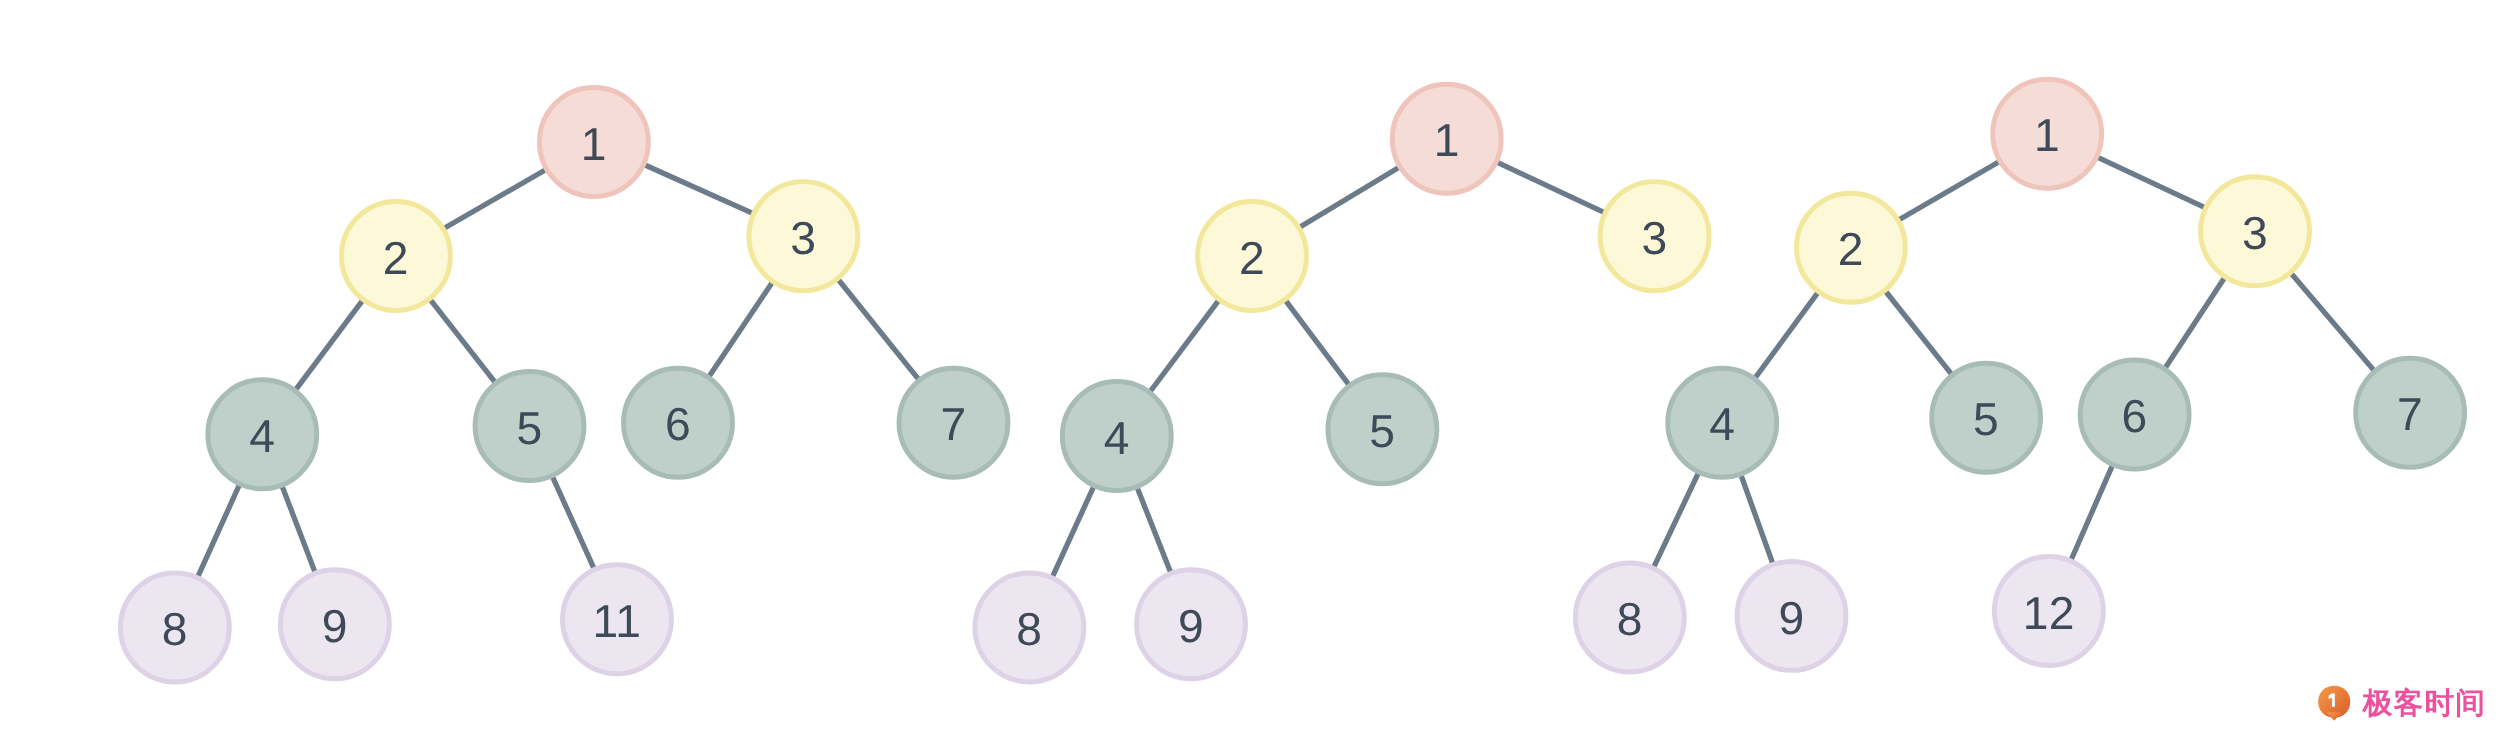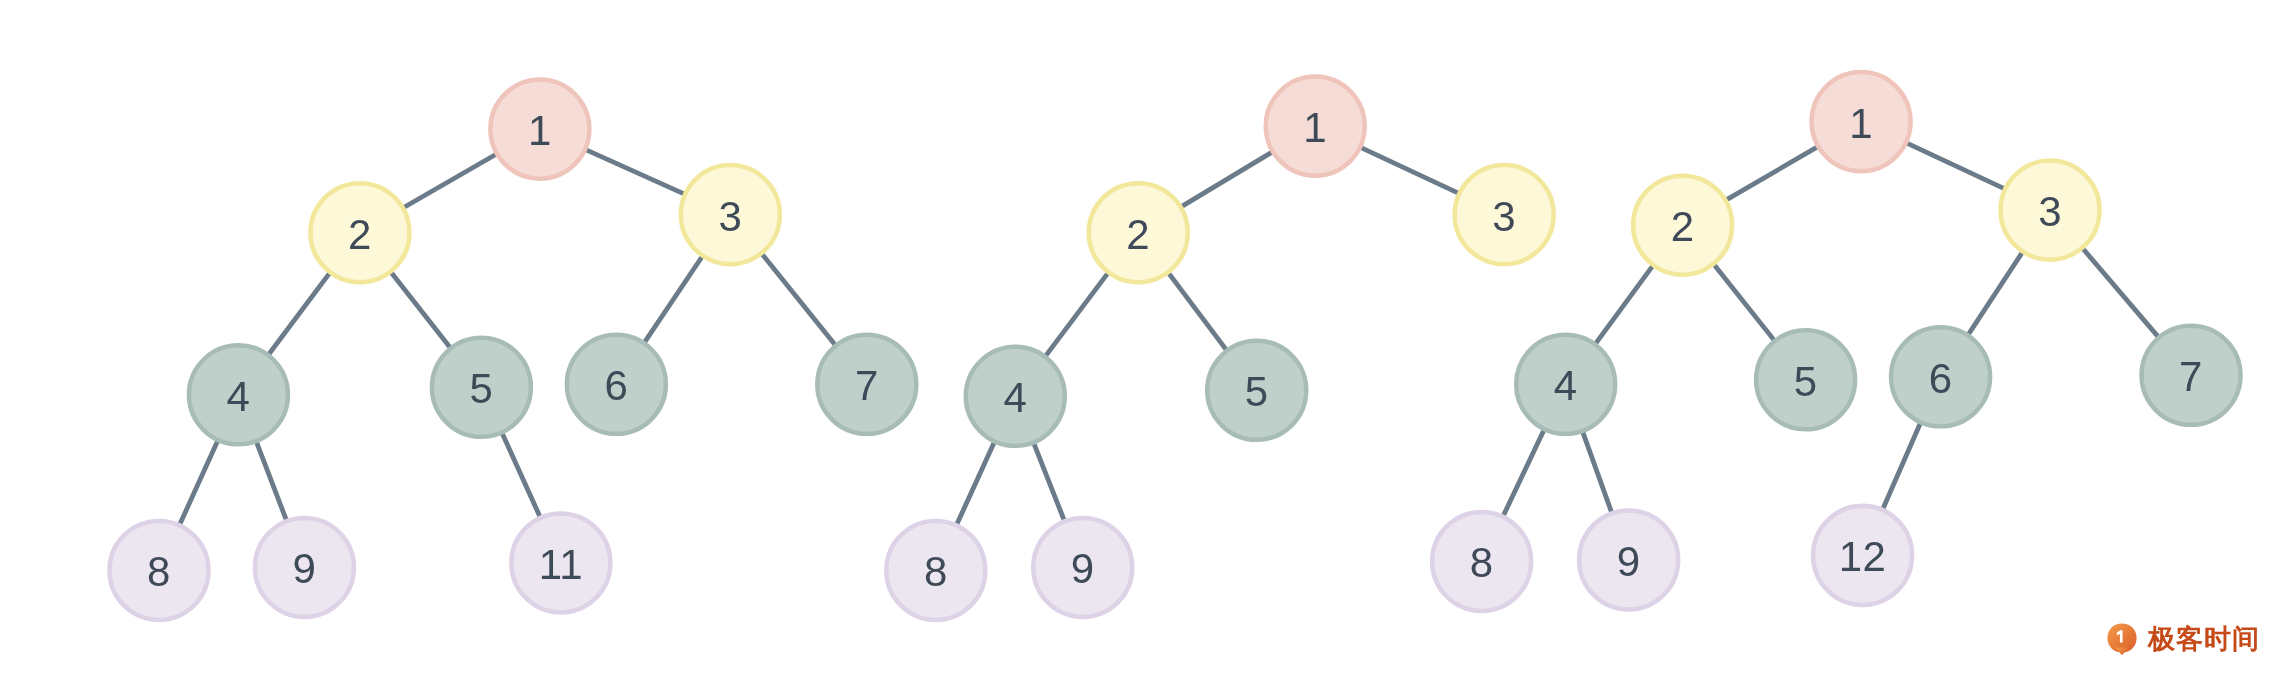--- a/index.html
+++ b/index.html
@@ -54,21 +54,21 @@
   #watermark .wm-mark {
     width: 34px;
     height: 34px;
     position: relative;
     flex: 0 0 auto;
   }
   #watermark .wm-text {
     font-family: Liberation Sans, sans-serif;
     font-size: 27px;
     font-weight: 700;
-    color: #c2410c;
+    color: #ec4899;
     letter-spacing: 1px;
     line-height: 1;
     white-space: nowrap;
   }
 </style>
 </head>
 <body>
 
 <div id="stage">
 

